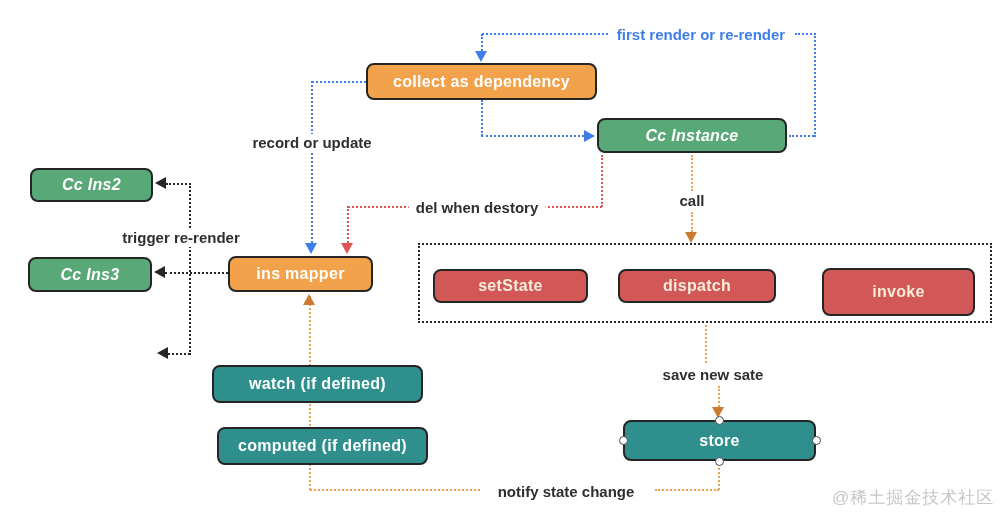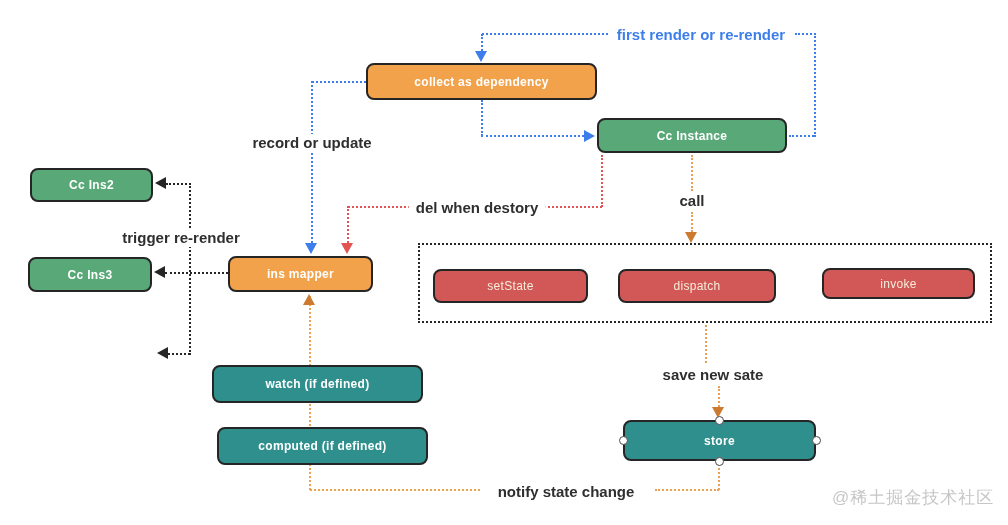--- a/index.html
+++ b/index.html
@@ -5,26 +5,26 @@
   html,body{margin:0;padding:0;background:#fff;}
   .scene{
     position:relative;width:1008px;height:525px;background:#ffffff;
     font-family:"Liberation Sans",sans-serif;overflow:hidden;
   }
   
   .node{
     position:absolute;box-sizing:border-box;z-index:2;
     display:flex;align-items:center;justify-content:center;
     border:2.5px solid var(--node-border);border-radius:8px;
-    color:#fff;font-size:12px;font-weight:600;letter-spacing:.3px;
+    color:#fff;font-size:16px;font-weight:600;letter-spacing:.3px;
     white-space:nowrap;
   }
   .node.orange{background:var(--orange-fill);}
-  .node.green{background:var(--green-fill);}
-  .node.red{background:var(--red-fill);color:var(--red-node-text);font-weight:400;}
+  .node.green{background:var(--green-fill);font-style:italic;}
+  .node.red{background:var(--red-fill);color:var(--red-node-text);font-weight:700;}
   .node.teal{background:var(--teal-fill);}
   
   .dot-h{position:absolute;z-index:1;border-top:2.5px dotted currentColor;height:0;}
   .dot-v{position:absolute;z-index:1;border-left:2.5px dotted currentColor;width:0;}
   .c-blue{color:var(--accent-blue);}
   .c-red{color:var(--line-red);}
   .c-orange{color:var(--line-orange);}
   .c-black{color:var(--line-black);}
   .c-arrow-orange{color:var(--arrow-orange);}
   
@@ -110,21 +110,21 @@
 
   <div class="node green" style="left:28px;top:257px;width:124px;height:35px">Cc Ins3</div>
 
 
   <div class="node orange" style="left:228px;top:256px;width:145px;height:36px">ins mapper</div>
 
   <div class="node red" style="left:433px;top:269px;width:155px;height:34px">setState</div>
 
   <div class="node red" style="left:618px;top:269px;width:158px;height:34px">dispatch</div>
 
-  <div class="node red" style="left:822px;top:268px;width:153px;height:31px">invoke</div>
+  <div class="node red" style="left:822px;top:268px;width:153px;height:48px">invoke</div>
 
   <div class="node teal" style="left:212px;top:365px;width:211px;height:38px">watch (if defined)</div>
 
   <div class="node teal" style="left:217px;top:427px;width:211px;height:38px">computed (if defined)</div>
 
   <div class="node teal" style="left:623px;top:420px;width:193px;height:41px">store</div>
 
   <div class="handle" style="left:715px;top:416px"></div>
   <div class="handle" style="left:715px;top:457px"></div>
   <div class="handle" style="left:619px;top:436px"></div>

